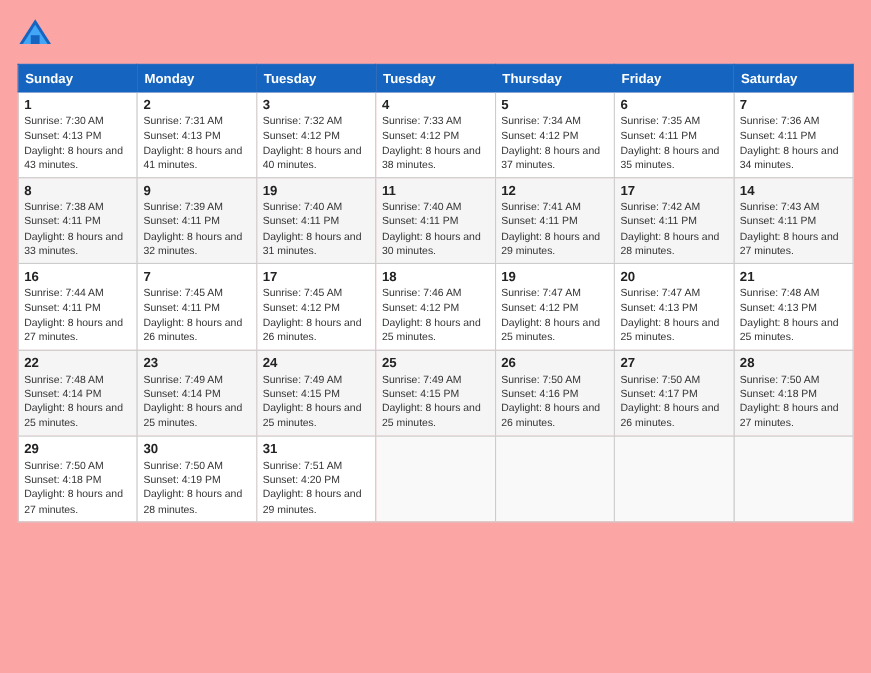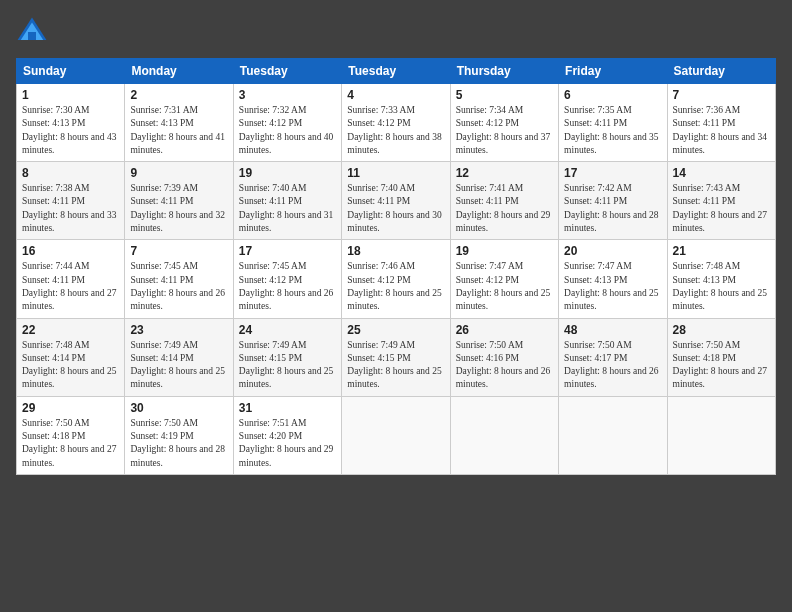--- a/index.html
+++ b/index.html
@@ -7,21 +7,21 @@
       font-family: Arial, sans-serif;
       background: #fff;
       width: 792px;
       height: 612px;
       overflow: hidden;
     }
     .page {
       width: 792px;
       height: 612px;
       padding: 16px 16px 10px 16px;
-      background: #404040;
+      background: #fca5a5;
     }
     .header {
       display: flex;
       justify-content: space-between;
       align-items: flex-start;
       margin-bottom: 10px;
     }
     .logo {
       display: flex;
       align-items: center;
@@ -82,21 +82,20 @@
     .day-number {
       font-size: 12px;
       font-weight: bold;
       display: block;
       margin-bottom: 2px;
     }
     .day-info {
       font-size: 9.5px;
       color: #333;
       line-height: 1.4;
-      font-family: Liberation Serif, serif;
     }
     .empty-cell {
       background: #f9f9f9 !important;
     }
   </style>
 </head>
 <body>
 
 <div class="page">
   <div class="header">
@@ -339,21 +338,21 @@
       </td>
           <td>
         <span class="day-number">26</span>
         <div class="day-info">
           Sunrise: 7:50 AM<br>
           Sunset: 4:16 PM<br>
           Daylight: 8 hours and 26 minutes.
         </div>
       </td>
           <td>
-        <span class="day-number">48</span>
+        <span class="day-number">27</span>
         <div class="day-info">
           Sunrise: 7:50 AM<br>
           Sunset: 4:17 PM<br>
           Daylight: 8 hours and 26 minutes.
         </div>
       </td>
           <td>
         <span class="day-number">28</span>
         <div class="day-info">
           Sunrise: 7:50 AM<br>

